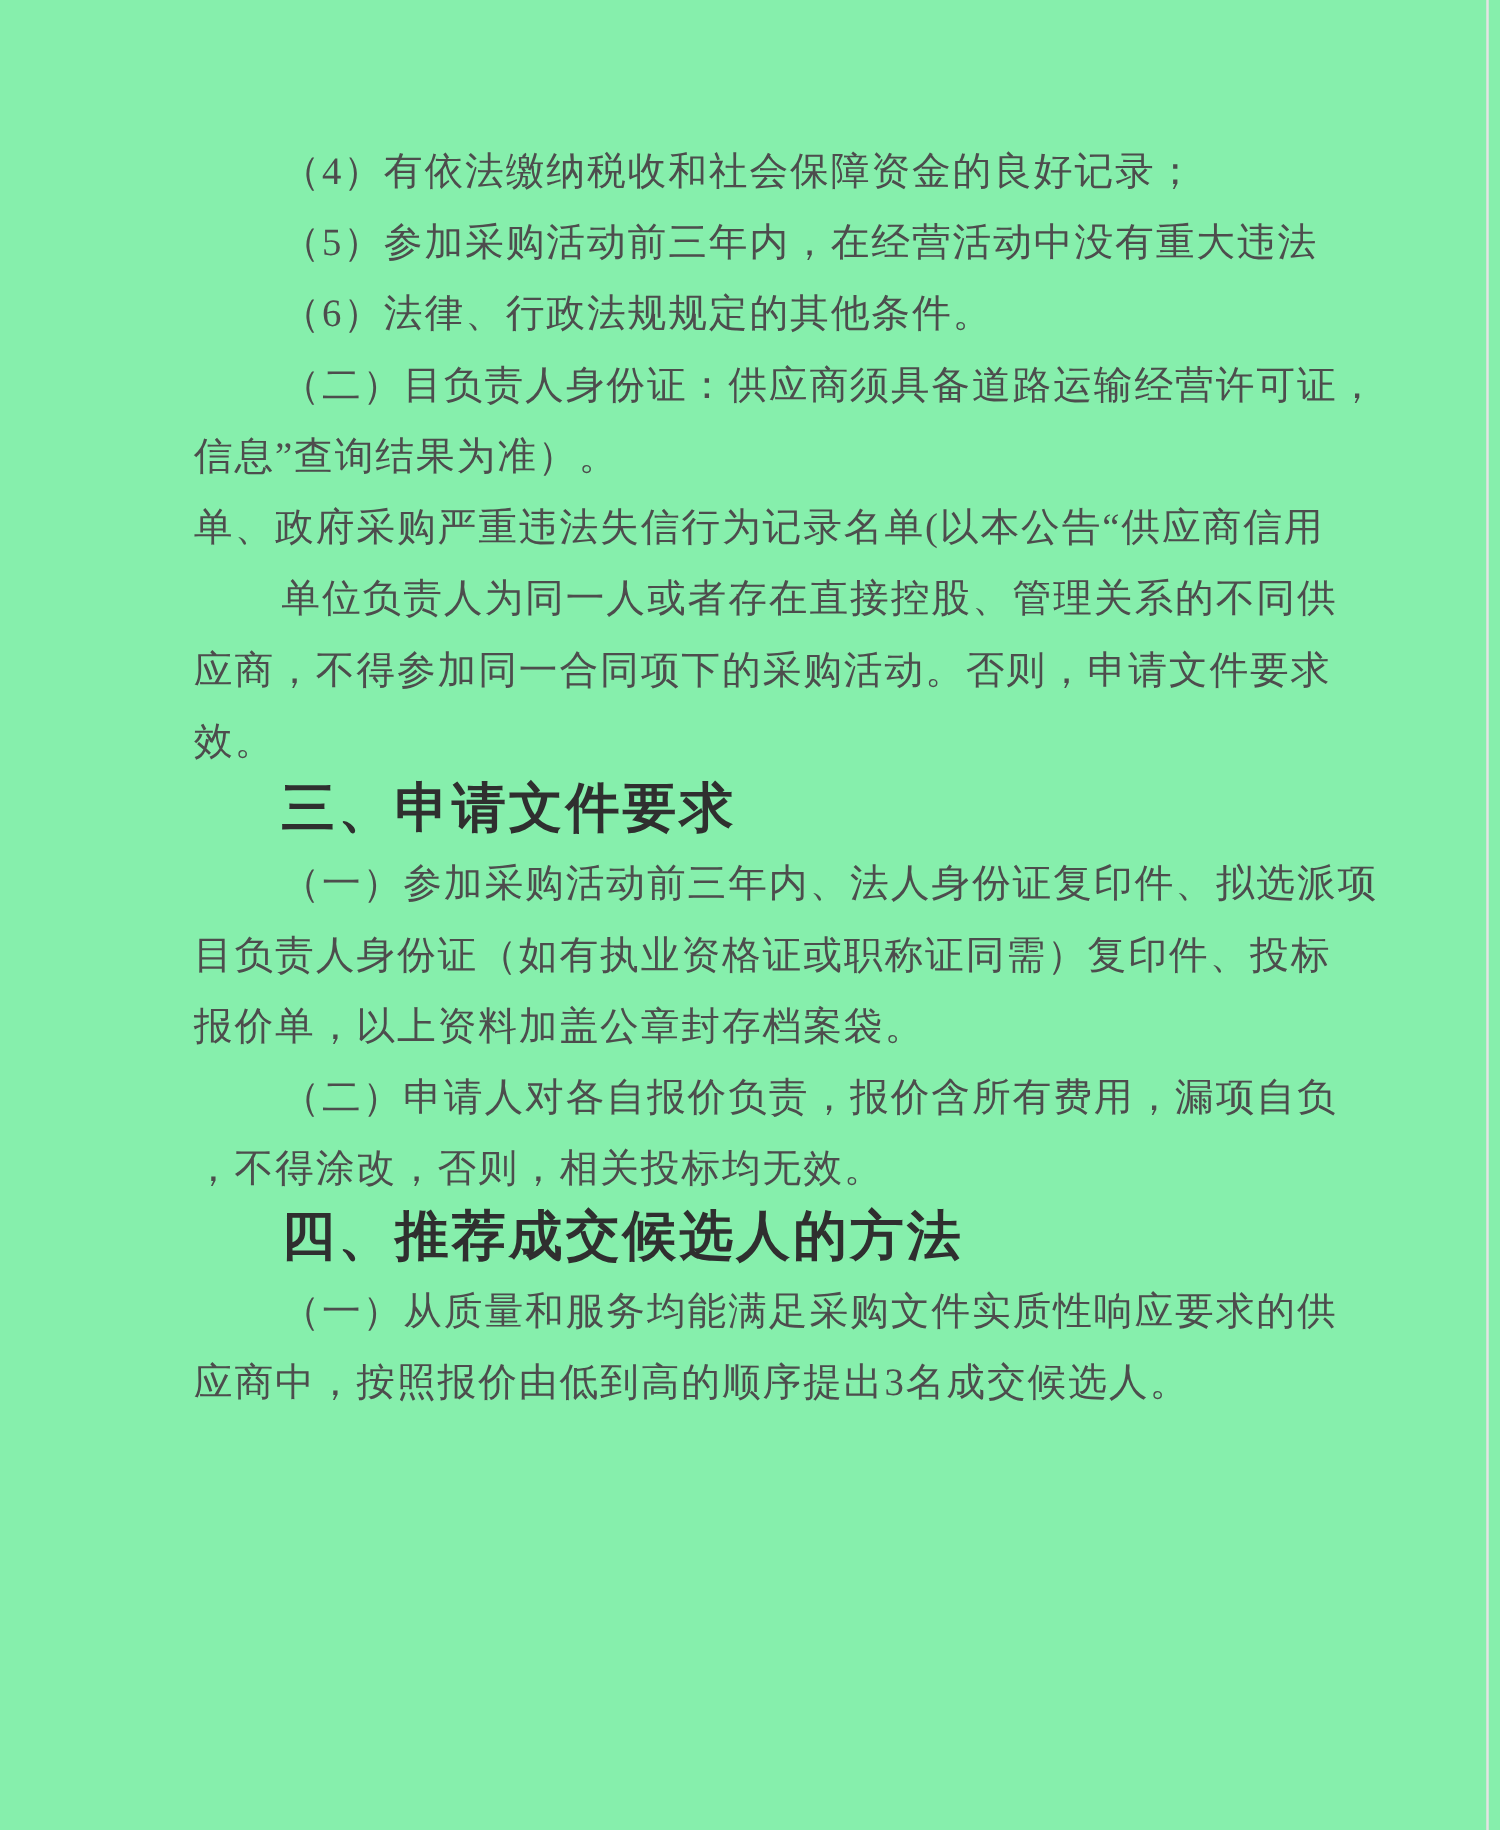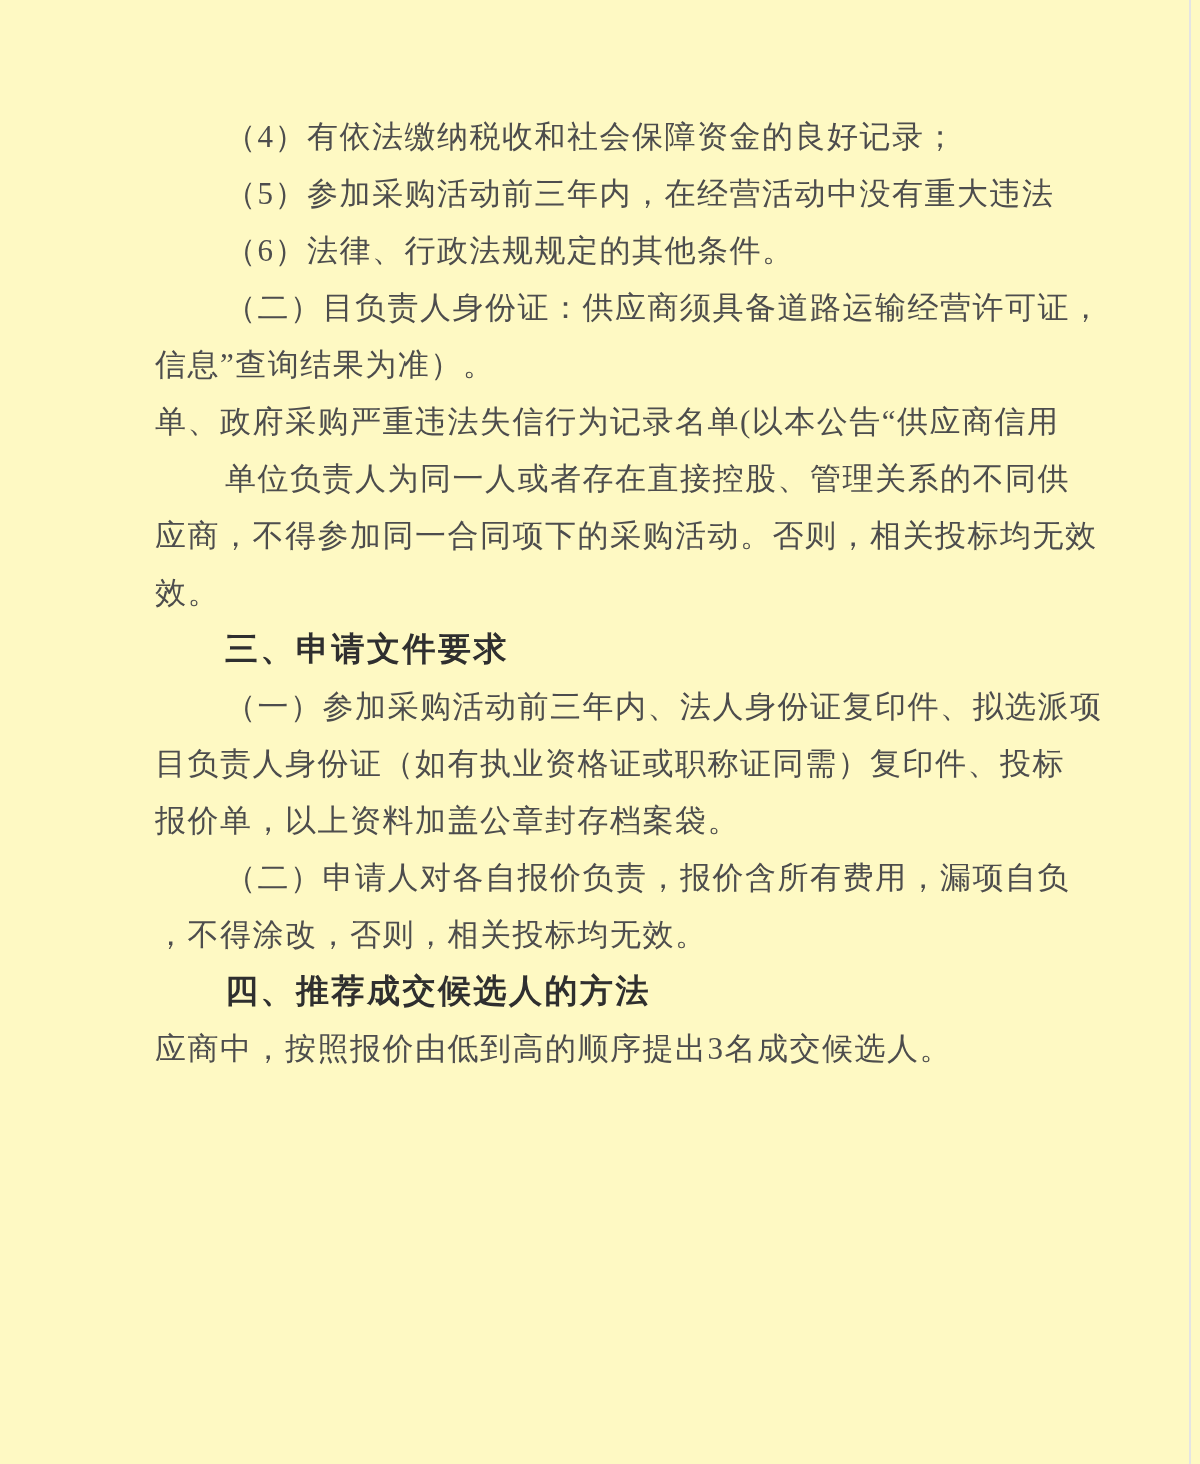--- a/index.html
+++ b/index.html
@@ -9,44 +9,44 @@
   }
   body {
     position: relative;
     width: 1200px;
     height: 1464px;
     overflow: hidden;
   }
   .doc-page {
     position: absolute;
     inset: 0;
-    background: #fef9c3;
+    background: #86efac;
   }
   .doc-content {
     position: absolute;
     top: 108px;
     left: 155px;
     width: 915px;
   }
   .line {
     height: 57px;
     line-height: 57px;
     font-family: "Liberation Serif", "DejaVu Serif", serif;
     font-size: 31px;
     letter-spacing: 1.5px;
     color: #4d4d4d;
     white-space: nowrap;
   }
   .line.indent {
     padding-left: 70px;
   }
   .line.heading {
-    font-family: Liberation Serif, serif;
+    font-family: Liberation Mono, monospace;
     font-weight: bold;
-    font-size: 33px;
+    font-size: 43px;
     letter-spacing: 2.5px;
     color: #2f2f2f;
   }
   .page-right-edge {
     position: absolute;
     top: 0;
     left: 1189px;
     width: 2px;
     height: 1464px;
     background: #e4e4e4;
@@ -57,25 +57,26 @@
 
 <div class="doc-page">
   <div class="doc-content">
       <div class="line body indent">（4）有依法缴纳税收和社会保障资金的良好记录；</div>
       <div class="line body indent">（5）参加采购活动前三年内，在经营活动中没有重大违法</div>
       <div class="line body indent">（6）法律、行政法规规定的其他条件。</div>
       <div class="line body indent">（二）目负责人身份证：供应商须具备道路运输经营许可证，</div>
       <div class="line body">信息”查询结果为准）。</div>
       <div class="line body">单、政府采购严重违法失信行为记录名单(以本公告“供应商信用</div>
       <div class="line body indent">单位负责人为同一人或者存在直接控股、管理关系的不同供</div>
-      <div class="line body">应商，不得参加同一合同项下的采购活动。否则，相关投标均无效</div>
+      <div class="line body">应商，不得参加同一合同项下的采购活动。否则，申请文件要求</div>
       <div class="line body">效。</div>
       <div class="line heading indent">三、申请文件要求</div>
       <div class="line body indent">（一）参加采购活动前三年内、法人身份证复印件、拟选派项</div>
       <div class="line body">目负责人身份证（如有执业资格证或职称证同需）复印件、投标</div>
       <div class="line body">报价单，以上资料加盖公章封存档案袋。</div>
       <div class="line body indent">（二）申请人对各自报价负责，报价含所有费用，漏项自负</div>
       <div class="line body">，不得涂改，否则，相关投标均无效。</div>
       <div class="line heading indent">四、推荐成交候选人的方法</div>
+      <div class="line body indent">（一）从质量和服务均能满足采购文件实质性响应要求的供</div>
       <div class="line body">应商中，按照报价由低到高的顺序提出3名成交候选人。</div>
     </div>
   <div class="page-right-edge" style="background: rgb(228, 228, 228);"></div>
 </div>
 
 </body></html>

